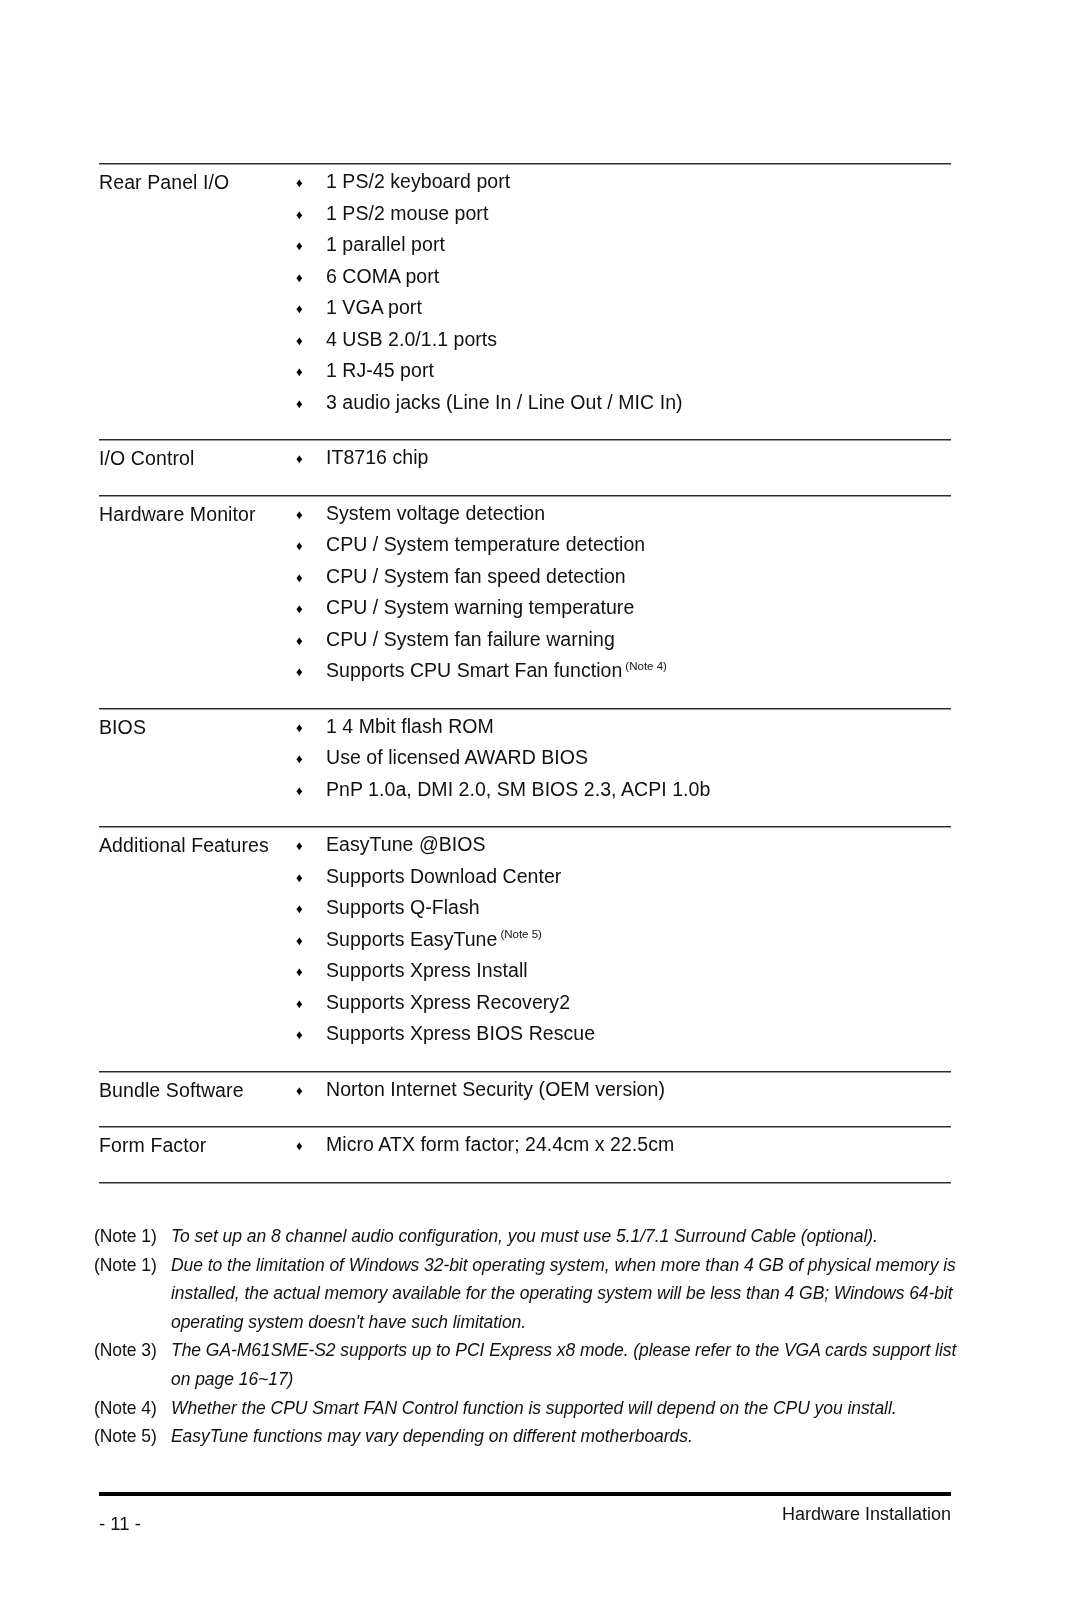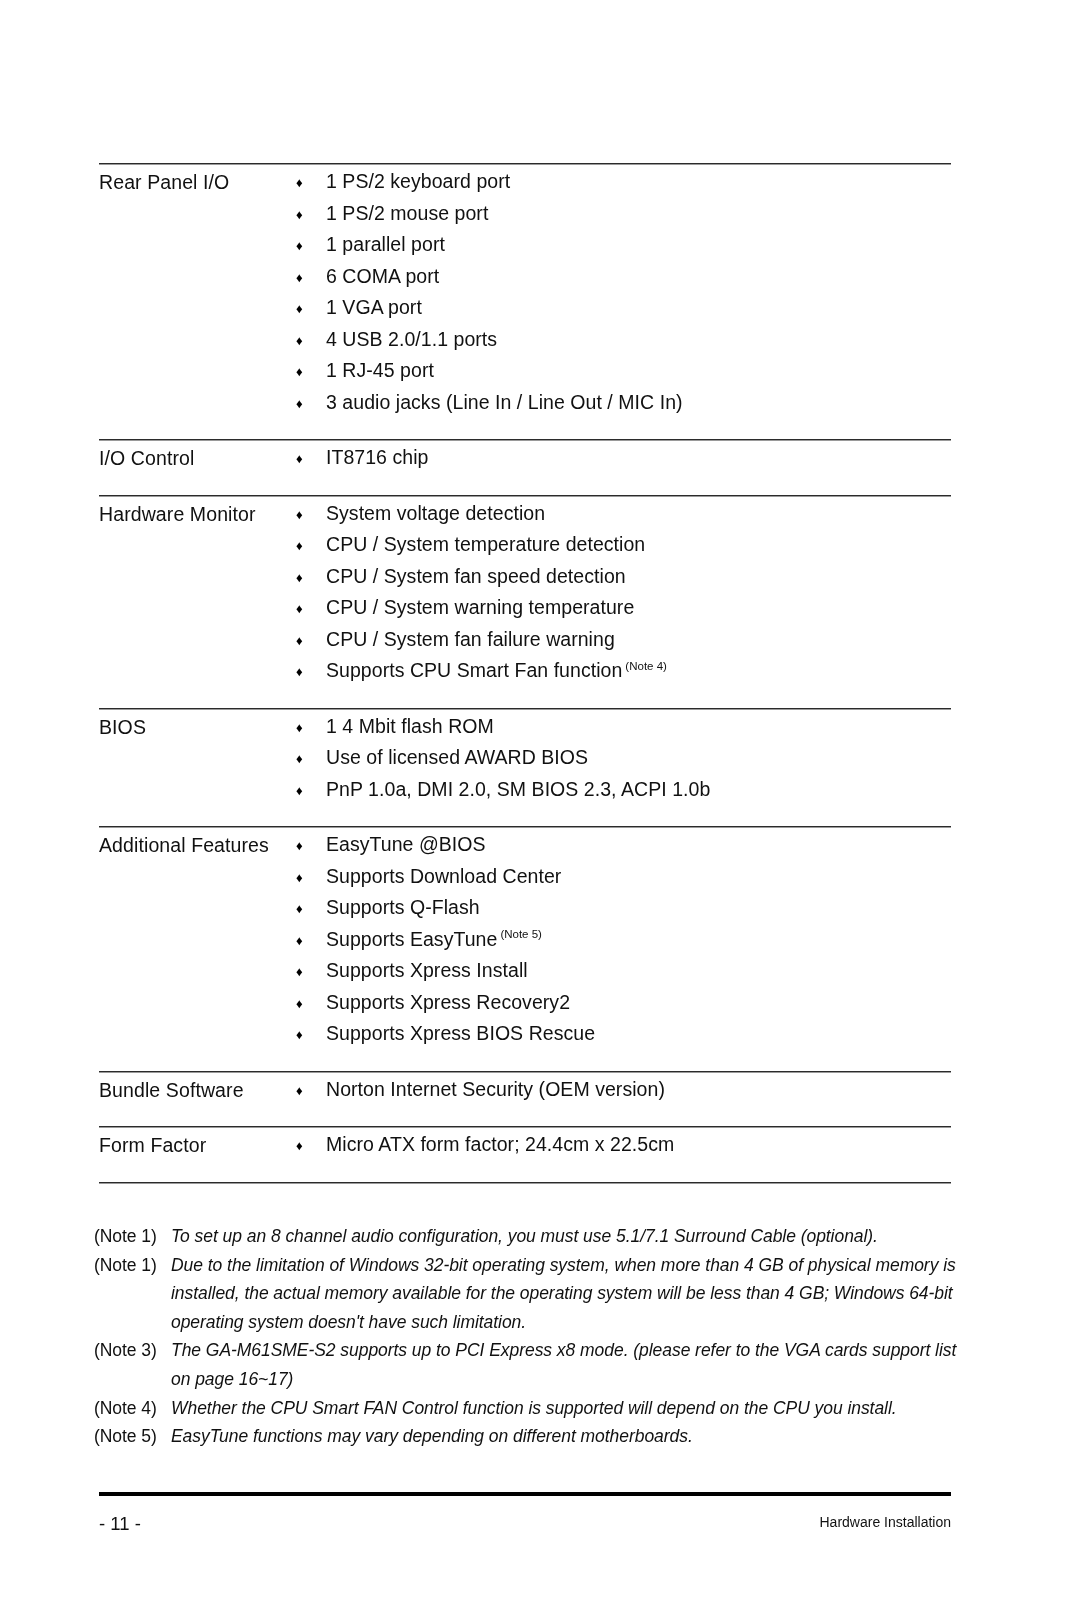--- a/index.html
+++ b/index.html
@@ -152,22 +152,22 @@
     text-align: left;
     font-size: 18.5px;
     line-height: 28px;
     color: #111;
     margin-top: 10px;
   }
 
   .footer-section {
     position: absolute;
     right: 0;
-    top: 8px;
-    font-size: 14px;
+    top: 0;
+    font-size: 18px;
     line-height: 28px;
     color: #111;
     white-space: nowrap;
   }
 </style>
 </head>
 <body>
 
 <div class="page">
 

